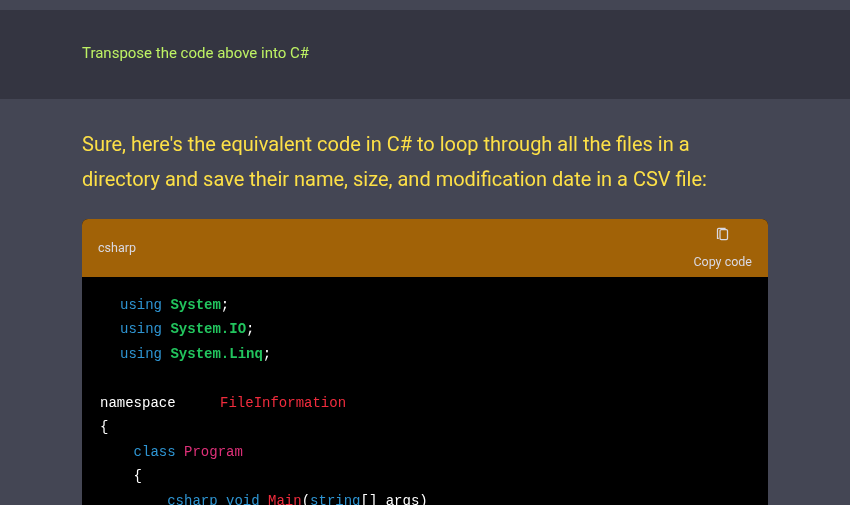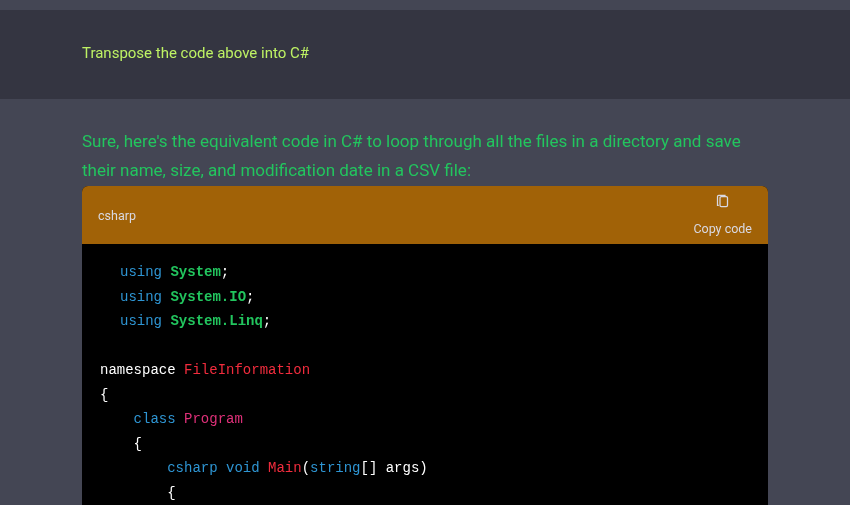--- a/index.html
+++ b/index.html
@@ -22,23 +22,24 @@
   .user-message-text {
     color: #bef264;
     font-size: 15px;
     line-height: 1.5;
   }
   .assistant-message {
     background: #444654;
     padding: 28px 82px 0 82px;
   }
   .assistant-text {
-    color: #22c55e;
-    font-size: 17px;
+    color: #fde047;
+    font-size: 20px;
     line-height: 1.75;
+    margin-bottom: 22px;
   }
   .code-block {
     background: #000000;
     border-radius: 6px;
     overflow: hidden;
   }
   .code-header {
     background: #a16207;
     display: flex;
     justify-content: space-between;
@@ -75,21 +76,21 @@
     color: #ffffff;
     white-space: pre;
     overflow: hidden;
   }
   .tok-keyword-using { color: #2e95d3; margin-left: 20px; }
   .tok-keyword-namespace { color: #ffffff; }
   .tok-keyword-class { color: #2e95d3; }
   .tok-keyword-static { color: #2e95d3; }
   .tok-keyword-void { color: #2e95d3; }
   .tok-keyword-string { color: #2e95d3; }
-  .tok-namespace-name { color: #f22c3d; }
+  .tok-namespace-name { color: #f22c3d; margin-left: 36px; }
   .tok-classname { color: #df3079; }
   .tok-method { color: #f22c3d; }
   .tok-system { color: #22c55e; font-weight: bold; }
   .brace { color: #ffffff; }
   .paren { color: #ffffff; }
   .args { color: #ffffff; }
 </style>
 </head>
 <body>
 

